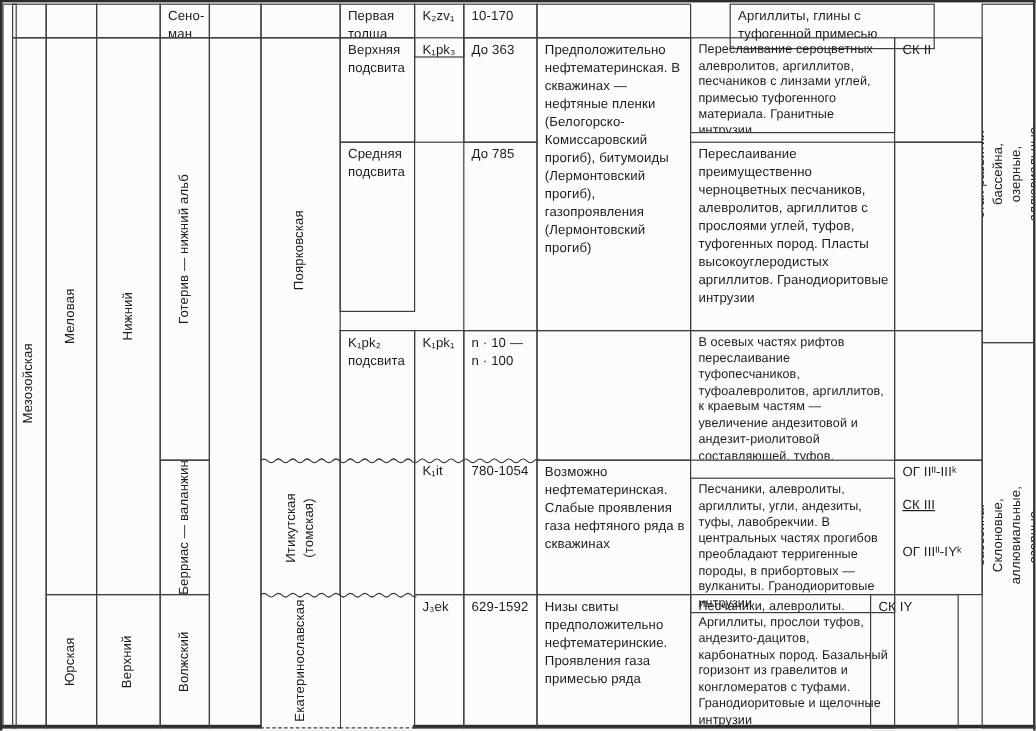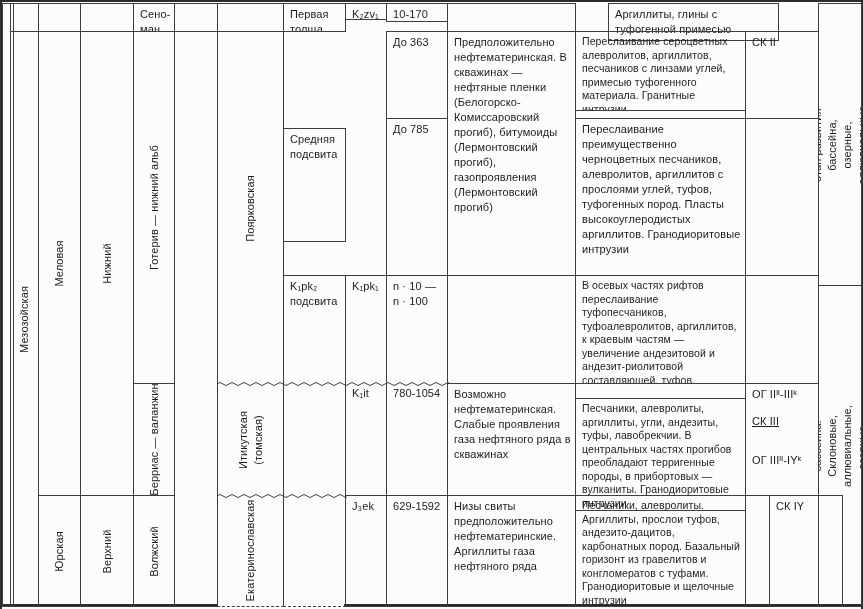--- a/index.html
+++ b/index.html
@@ -79,60 +79,62 @@
   </div>
   <div class="cell vcell no-t no-b" style="left:217px;top:383px;width:67px;height:113px">
     <span class="vtext preline" style="width:100px">Итикутская
 (томская)</span>
   </div>
   <div class="cell vcell no-t dash-b" style="left:217px;top:495px;width:67px;height:112px">
     <span class="vtext">Екатеринославская</span>
   </div>
 
   <div class="cell" style="left:283px;top:3px;width:63px;height:29px">Первая толща</div>
-  <div class="cell" style="left:283px;top:128px;width:63px;height:114px">Средняя подсвита</div>
+  <div class="cell" style="left:283px;top:31px;width:63px;height:88px">Верхняя подсвита</div>
+  <div class="cell" style="left:283px;top:118px;width:63px;height:142px">Средняя подсвита</div>
   <div class="cell no-b" style="left:283px;top:275px;width:63px;height:109px">K₁pk₂ подсвита</div>
   <div class="cell no-t no-b" style="left:283px;top:383px;width:63px;height:113px"></div>
   <div class="cell no-t dash-b" style="left:283px;top:495px;width:63px;height:112px"></div>
 
-  <div class="cell" style="left:345px;top:3px;width:42px;height:17px">K₂zv₁</div>
+  <div class="cell" style="left:345px;top:3px;width:42px;height:45px">K₂zv₁</div>
+  <div class="cell" style="left:345px;top:31px;width:42px;height:88px">K₁pk₃</div>
   <div class="cell no-b" style="left:345px;top:275px;width:42px;height:109px">K₁pk₁</div>
   <div class="cell no-t" style="left:345px;top:383px;width:42px;height:113px">K₁it</div>
   <div class="cell" style="left:345px;top:495px;width:42px;height:112px">J₃ek</div>
 
-  <div class="cell" style="left:386px;top:3px;width:62px;height:19px">10-170</div>
+  <div class="cell" style="left:386px;top:3px;width:62px;height:29px">10-170</div>
   <div class="cell" style="left:386px;top:31px;width:62px;height:88px">До 363</div>
   <div class="cell" style="left:386px;top:118px;width:62px;height:158px">До 785</div>
   <div class="cell preline no-b" style="left:386px;top:275px;width:62px;height:109px">n · 10 —
 n · 100</div>
   <div class="cell no-t" style="left:386px;top:383px;width:62px;height:113px">780-1054</div>
   <div class="cell" style="left:386px;top:495px;width:62px;height:112px">629-1592</div>
 
   <div class="cell" style="left:447px;top:3px;width:129px;height:29px"></div>
   <div class="cell" style="left:447px;top:31px;width:129px;height:245px">Предположительно нефтематеринская. В скважинах — нефтяные пленки (Белогорско-Комиссаровский прогиб), битумоиды (Лермонтовский прогиб), газопроявления (Лермонтовский прогиб)</div>
   <div class="cell" style="left:447px;top:275px;width:129px;height:109px"></div>
   <div class="cell" style="left:447px;top:383px;width:129px;height:113px">Возможно нефтематеринская. Слабые проявления газа нефтяного ряда в скважинах</div>
-  <div class="cell" style="left:447px;top:495px;width:129px;height:112px">Низы свиты предположительно нефтематеринские. Аргиллиты газа нефтяного ряда</div>
+  <div class="cell" style="left:447px;top:495px;width:129px;height:112px">Низы свиты предположительно нефтематеринские. Проявления газа примесью ряда</div>
 
   <div class="cell" style="left:608px;top:3px;width:171px;height:38px">Аргиллиты, глины с туфогенной примесью</div>
   <div class="cell fs-s" style="left:575px;top:31px;width:171px;height:80px">Переслаивание сероцветных алевролитов, аргиллитов, песчаников с линзами углей, примесью туфогенного материала. Гранитные интрузии</div>
   <div class="cell" style="left:575px;top:118px;width:171px;height:158px">Переслаивание преимущественно черноцветных песчаников, алевролитов, аргиллитов с прослоями углей, туфов, туфогенных пород. Пласты высокоуглеродистых аргиллитов. Гранодиоритовые интрузии</div>
   <div class="cell fs-s" style="left:575px;top:275px;width:171px;height:109px">В осевых частях рифтов переслаивание туфопесчаников, туфоалевролитов, аргиллитов, к краевым частям — увеличение андезитовой и андезит-риолитовой составляющей, туфов, лавобрекчий. Гранитные интрузии</div>
   <div class="cell fs-s" style="left:575px;top:398px;width:171px;height:113px">Песчаники, алевролиты, аргиллиты, угли, андезиты, туфы, лавобрекчии. В центральных частях прогибов преобладают терригенные породы, в прибортовых — вулканиты. Гранодиоритовые интрузии</div>
   <div class="cell fs-s" style="left:575px;top:495px;width:171px;height:112px">Песчаники, алевролиты. Аргиллиты, прослои туфов, андезито-дацитов, карбонатных пород. Базальный горизонт из гравелитов и конгломератов с туфами. Гранодиоритовые и щелочные интрузии</div>
 
   <div class="cell" style="left:745px;top:31px;width:74px;height:88px">СК II</div>
   <div class="cell" style="left:745px;top:118px;width:74px;height:158px"></div>
   <div class="cell" style="left:745px;top:275px;width:74px;height:109px"></div>
   <div class="cell sk-stack" style="left:745px;top:383px;width:74px;height:113px">
     <span>ОГ IIᴵᴵ-IIIᵏ</span>
     <span class="sk-gap1">СК III</span>
     <span class="sk-gap2">ОГ IIIᴵᴵ-IYᵏ</span>
   </div>
-  <div class="cell" style="left:769px;top:495px;width:74px;height:112px">СК IY</div>
+  <div class="cell" style="left:725px;top:495px;width:74px;height:112px">СК IY</div>
 
   <div class="cell vcell" style="left:818px;top:3px;width:44px;height:283px">
     <span class="vtext preline" style="width:274px">Депрессионный этап развития бассейна, озерные,
 аллювиальные фации</span>
   </div>
   <div class="cell vcell" style="left:818px;top:285px;width:44px;height:322px">
     <span class="vtext preline" style="width:312px">Рифтовый этап формирования бассейна. Склоновые,
 аллювиальные, озерные, вулканические фации</span>
   </div>
 

